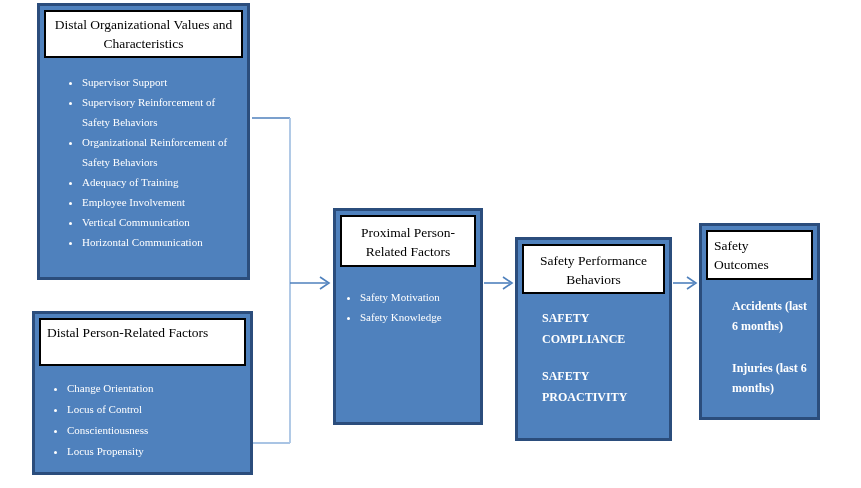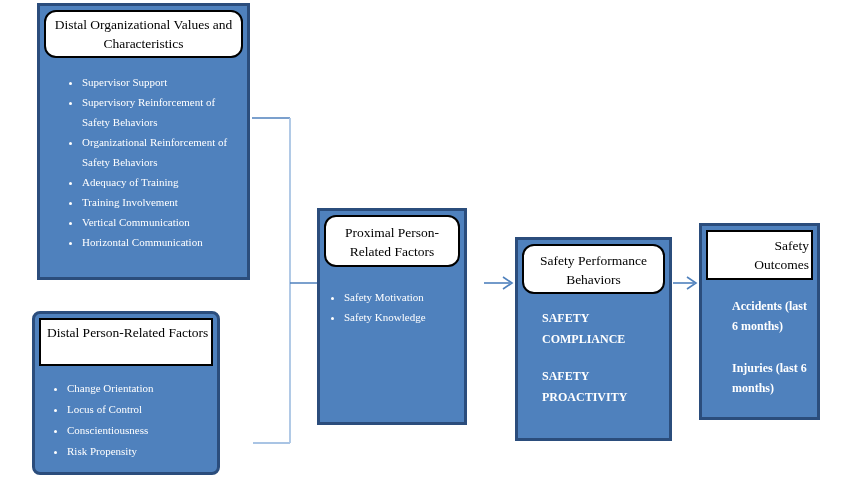--- a/index.html
+++ b/index.html
@@ -21,48 +21,48 @@
     background:#ffffff;
     border:2px solid #000000;
     margin:4px 4px 0 4px;
     box-sizing:border-box;
     color:#000000;
     font-size:13.5px;
     line-height:19px;
     padding:3px 2px 0 2px;
     overflow:hidden;
   }
-  .hdr-center{text-align:center;border-radius:12px;}
+  .hdr-center{text-align:center;}
   .hdr-left{text-align:left;padding-left:6px;}
-  .pre-line{white-space:pre-line;text-align:right;}
+  .pre-line{white-space:pre-line;}
   .box ul{
     margin:0;
     color:#ffffff;
     font-size:11px;
     line-height:20px;
     list-style:disc outside;
   }
   .box ul li{padding-right:4px;}
   .body-bold p{
     margin:0;
     color:#ffffff;
     font-weight:bold;
     font-size:12px;
     line-height:20px;
   }
   
   #box-distal-org{left:37px;top:3px;width:213px;height:277px;}
   #box-distal-org .box-header{height:48px;}
   #box-distal-org ul{margin-top:14px;padding-left:42px;}
   
-  #box-distal-person{left:32px;top:311px;width:188px;height:164px;border-radius:8px;}
+  #box-distal-person{left:32px;top:311px;width:221px;height:164px;}
   #box-distal-person .box-header{height:48px;}
   #box-distal-person ul{margin-top:12px;padding-left:32px;line-height:21px;}
   
-  #box-proximal{left:317px;top:208px;width:150px;height:217px;}
+  #box-proximal{left:333px;top:208px;width:150px;height:217px;}
   #box-proximal .box-header{height:52px;padding-top:6px;}
   #box-proximal ul{margin-top:20px;padding-left:24px;padding-right:20px;}
   
   #box-performance{left:515px;top:237px;width:157px;height:204px;}
   #box-performance .box-header{height:50px;padding-top:5px;}
   #box-performance .box-body{padding:14px 8px 0 24px;}
   #box-performance p{line-height:21px;margin-bottom:16px;}
   
   #box-outcomes{left:699px;top:223px;width:121px;height:197px;}
   #box-outcomes .box-header{height:50px;padding-top:4px;}
@@ -96,33 +96,33 @@
     </g>
   </svg>
 
   <div class="box" id="box-distal-org">
     <div class="box-header hdr-center">Distal Organizational Values and Characteristics</div>
     <ul>
       <li>Supervisor Support</li>
       <li>Supervisory Reinforcement of Safety Behaviors</li>
       <li>Organizational Reinforcement of Safety Behaviors</li>
       <li>Adequacy of Training</li>
-      <li>Training Involvement</li>
+      <li>Employee Involvement</li>
       <li>Vertical Communication</li>
       <li>Horizontal Communication</li>
     </ul>
   </div>
 
   <div class="box" id="box-distal-person">
     <div class="box-header hdr-left">Distal Person-Related Factors</div>
     <ul>
       <li>Change Orientation</li>
       <li>Locus of Control</li>
       <li>Conscientiousness</li>
-      <li>Risk Propensity</li>
+      <li>Locus Propensity</li>
     </ul>
   </div>
 
   <div class="box" id="box-proximal">
     <div class="box-header hdr-center">Proximal Person-Related Factors</div>
     <ul>
       <li>Safety Motivation</li>
       <li>Safety Knowledge</li>
     </ul>
   </div>

